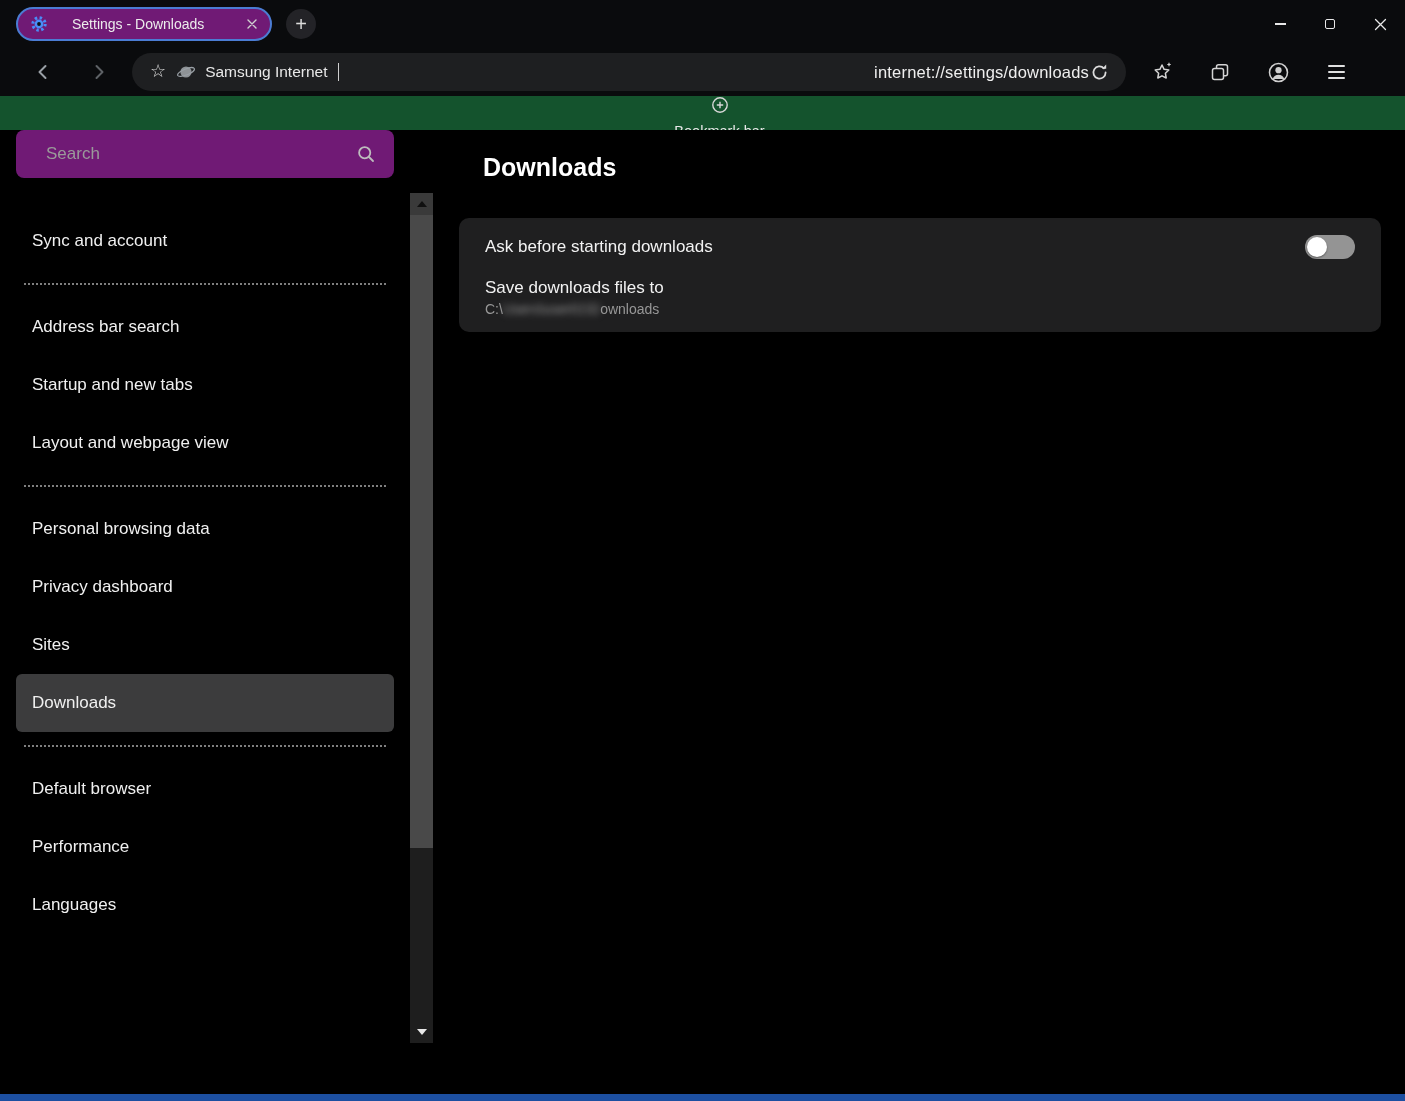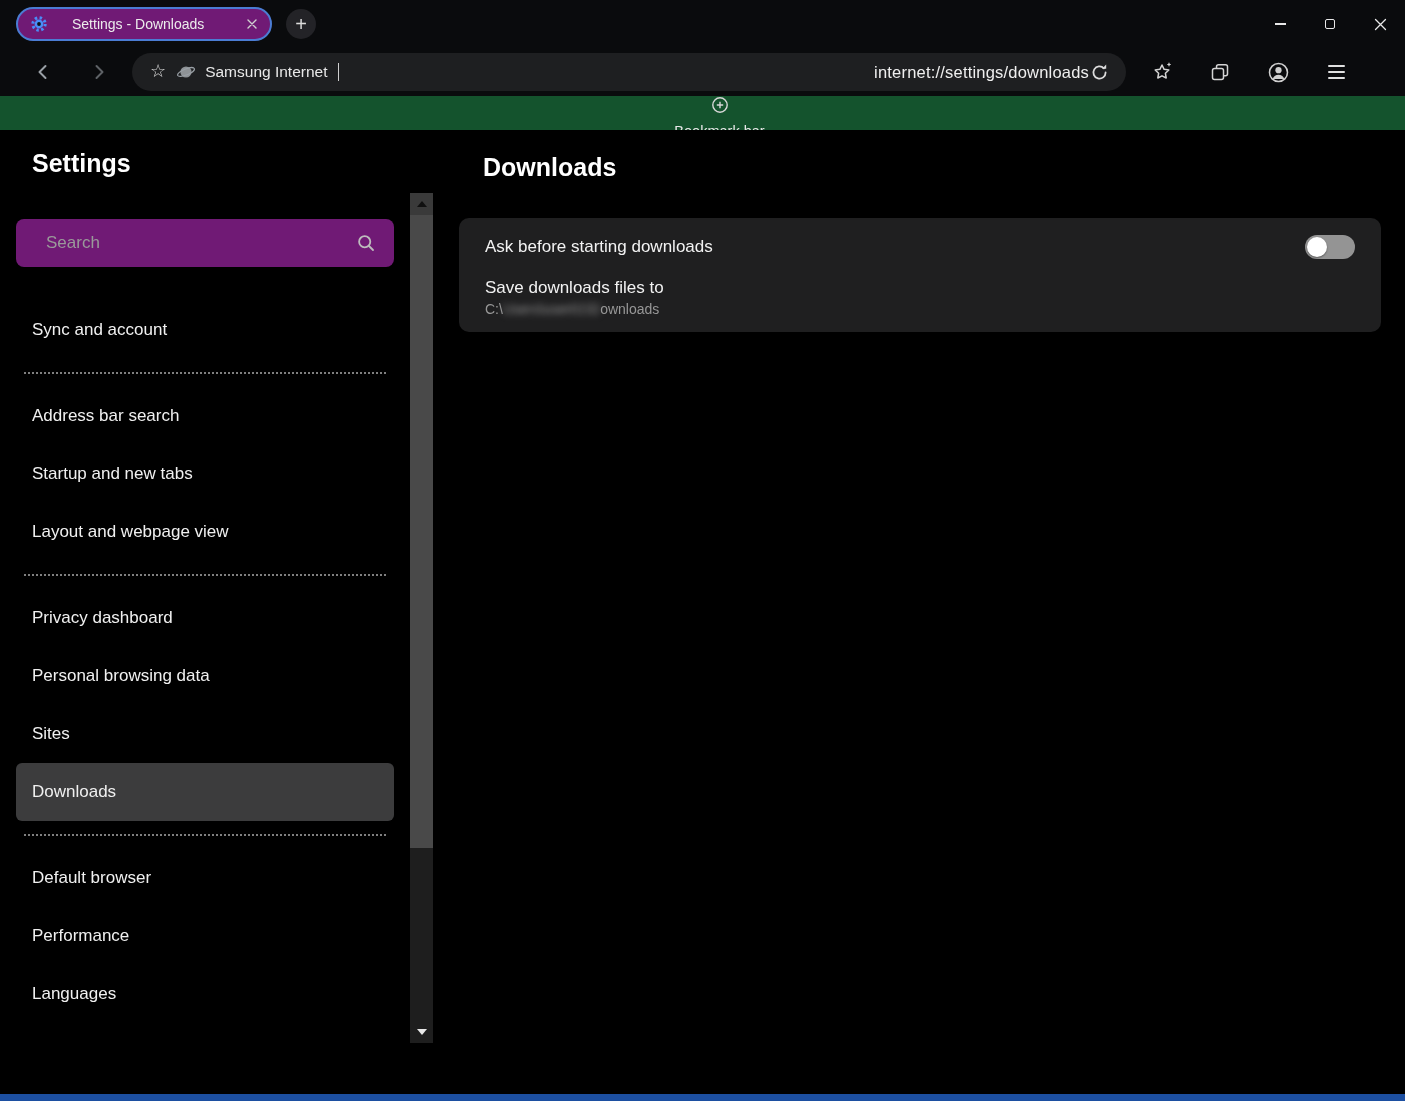--- a/index.html
+++ b/index.html
@@ -186,40 +186,39 @@
         <circle cx="9" cy="9" r="7.2"></circle>
         <path d="M9 5.8v6.4M5.8 9h6.4"></path>
       </svg>
     </span>
     <span class="bm-label">Bookmark bar</span>
   </div>
 
   <div class="main">
 
     <div class="sidebar">
-      <h1>Settings</h1>
       <div class="searchbox">
         <input type="text" placeholder="Search" style="">
         <span style="display:flex;">
           <svg width="20" height="20" viewBox="0 0 20 20" fill="none" stroke="#bdbdbd" stroke-width="1.8">
             <circle cx="8.7" cy="8.7" r="5.6"></circle>
             <path d="M13 13l4 4" stroke-linecap="round"></path>
           </svg>
         </span>
       </div>
 
       <nav class="side-list">
         <div class="side-item">Sync and account</div>
         <div class="side-divider"></div>
         <div class="side-item">Address bar search</div>
         <div class="side-item">Startup and new tabs</div>
         <div class="side-item">Layout and webpage view</div>
         <div class="side-divider"></div>
+        <div class="side-item">Personal browsing data</div>
         <div class="side-item">Privacy dashboard</div>
-        <div class="side-item">Personal browsing data</div>
         <div class="side-item">Sites</div>
         <div class="side-item selected">Downloads</div>
         <div class="side-divider"></div>
         <div class="side-item">Default browser</div>
         <div class="side-item">Performance</div>
         <div class="side-item">Languages</div>
       </nav>
     </div>
 
     <div class="scrollbar">

